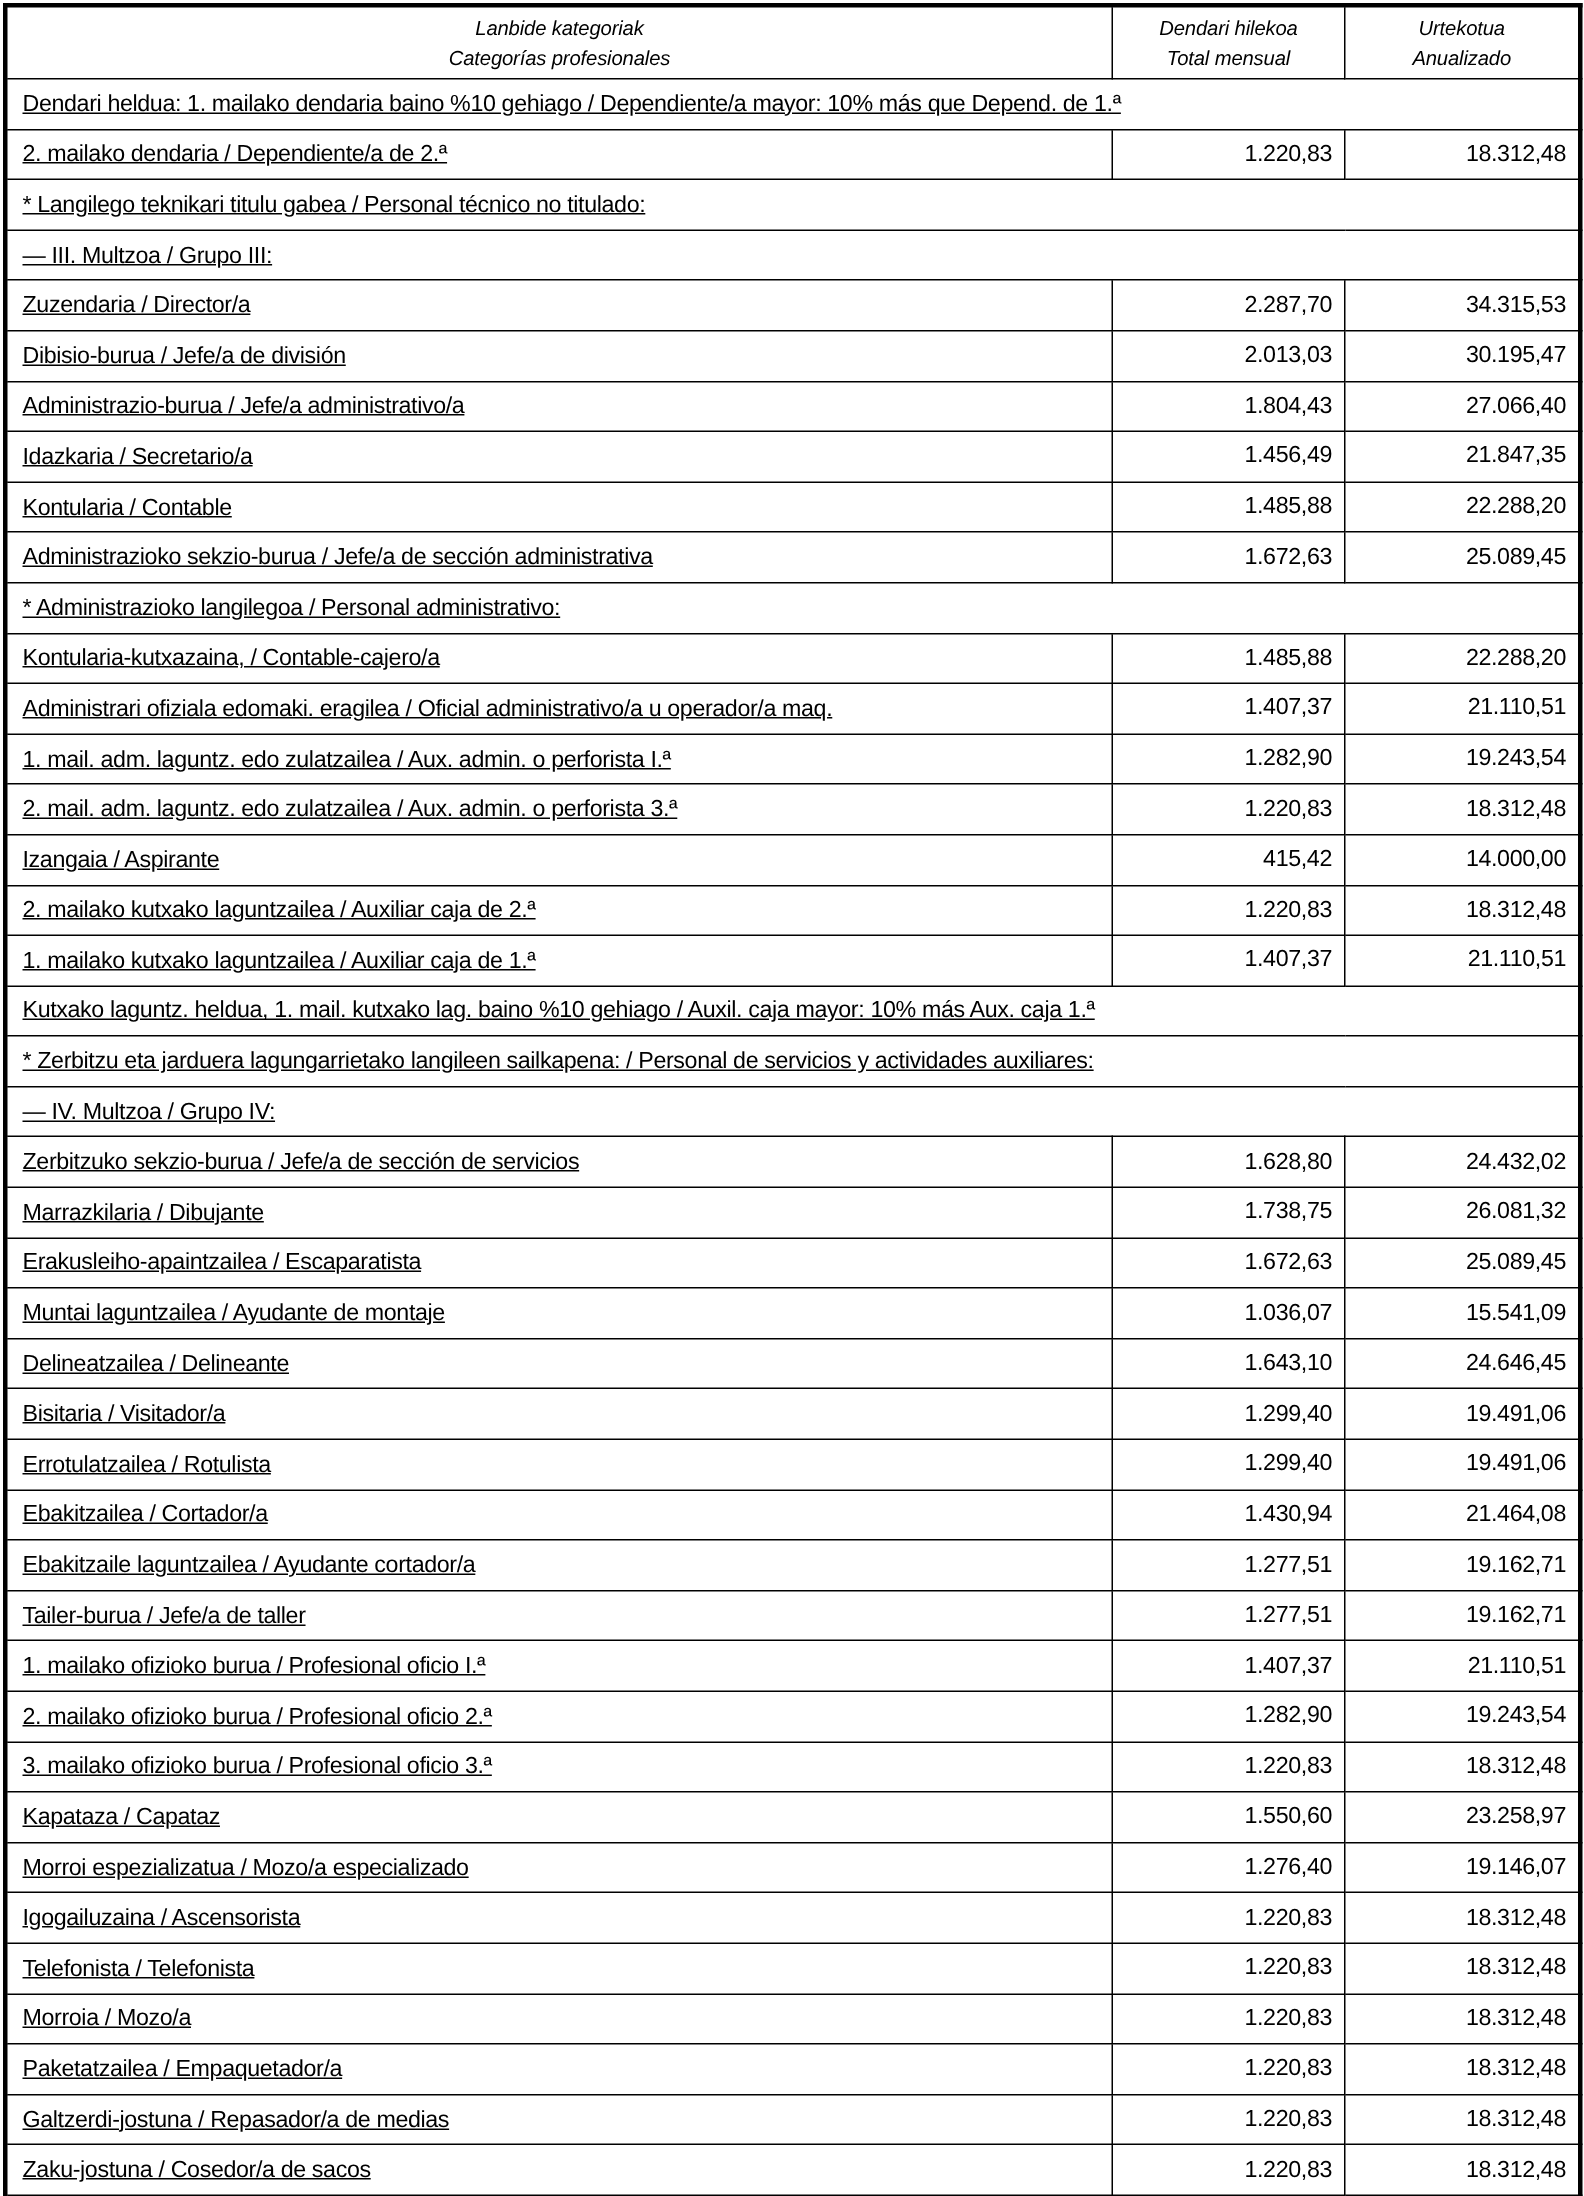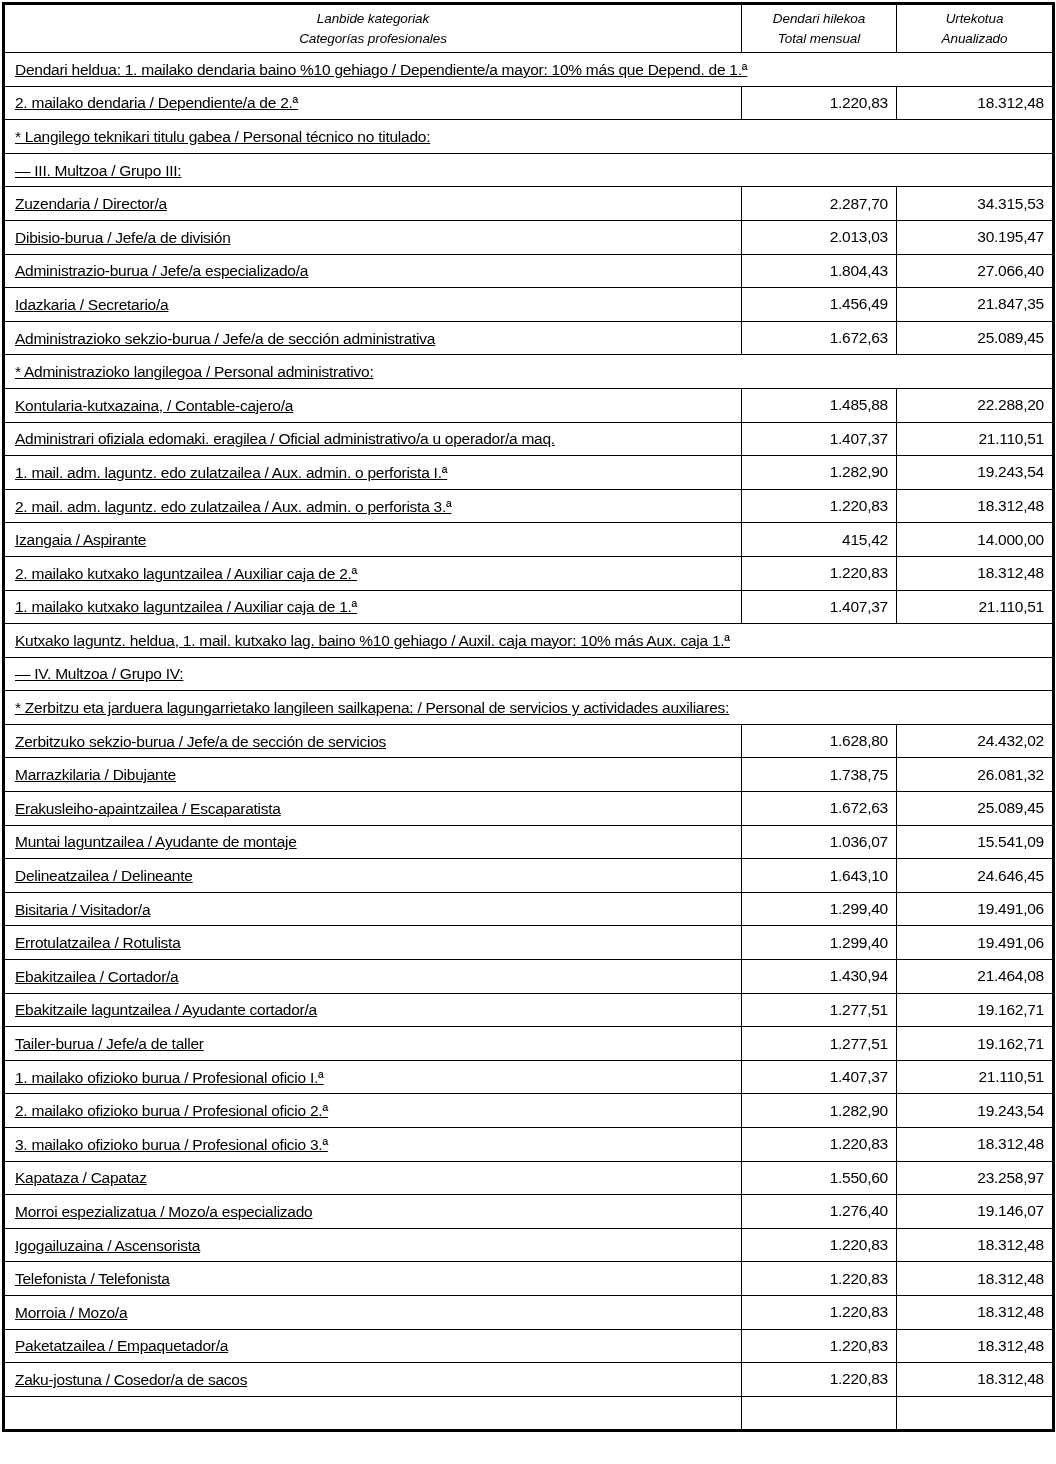--- a/index.html
+++ b/index.html
@@ -106,30 +106,35 @@
           <td class="label-cell">Zuzendaria / Director/a</td>
           <td class="num-cell">2.287,70</td>
           <td class="num-cell">34.315,53</td>
         </tr>
         <tr>
           <td class="label-cell">Dibisio-burua / Jefe/a de división</td>
           <td class="num-cell">2.013,03</td>
           <td class="num-cell">30.195,47</td>
         </tr>
         <tr>
-          <td class="label-cell">Administrazio-burua / Jefe/a especializado/a</td>
+          <td class="label-cell">Administrazio-burua / Jefe/a administrativo/a</td>
           <td class="num-cell">1.804,43</td>
           <td class="num-cell">27.066,40</td>
         </tr>
         <tr>
           <td class="label-cell">Idazkaria / Secretario/a</td>
           <td class="num-cell">1.456,49</td>
           <td class="num-cell">21.847,35</td>
         </tr>
         <tr>
+          <td class="label-cell">Kontularia / Contable</td>
+          <td class="num-cell">1.485,88</td>
+          <td class="num-cell">22.288,20</td>
+        </tr>
+        <tr>
           <td class="label-cell">Administrazioko sekzio-burua / Jefe/a de sección administrativa</td>
           <td class="num-cell">1.672,63</td>
           <td class="num-cell">25.089,45</td>
         </tr>
         <tr>
           <td colspan="3" class="label-cell">* Administrazioko langilegoa / Personal administrativo:</td>
         </tr>
         <tr>
           <td class="label-cell">Kontularia-kutxazaina, / Contable-cajero/a</td>
           <td class="num-cell">1.485,88</td>
@@ -162,24 +167,24 @@
         </tr>
         <tr>
           <td class="label-cell">1. mailako kutxako laguntzailea / Auxiliar caja de 1.ª</td>
           <td class="num-cell">1.407,37</td>
           <td class="num-cell">21.110,51</td>
         </tr>
         <tr>
           <td colspan="3" class="label-cell">Kutxako laguntz. heldua, 1. mail. kutxako lag. baino %10 gehiago / Auxil. caja mayor: 10% más Aux. caja 1.ª</td>
         </tr>
         <tr>
+          <td colspan="3" class="label-cell">* Zerbitzu eta jarduera lagungarrietako langileen sailkapena: / Personal de servicios y actividades auxiliares:</td>
+        </tr>
+        <tr>
           <td colspan="3" class="label-cell">— IV. Multzoa / Grupo IV:</td>
-        </tr>
-        <tr>
-          <td colspan="3" class="label-cell">* Zerbitzu eta jarduera lagungarrietako langileen sailkapena: / Personal de servicios y actividades auxiliares:</td>
         </tr>
         <tr>
           <td class="label-cell">Zerbitzuko sekzio-burua / Jefe/a de sección de servicios</td>
           <td class="num-cell">1.628,80</td>
           <td class="num-cell">24.432,02</td>
         </tr>
         <tr>
           <td class="label-cell">Marrazkilaria / Dibujante</td>
           <td class="num-cell">1.738,75</td>
           <td class="num-cell">26.081,32</td>
@@ -259,20 +264,25 @@
           <td class="num-cell">1.220,83</td>
           <td class="num-cell">18.312,48</td>
         </tr>
         <tr>
           <td class="label-cell">Morroia / Mozo/a</td>
           <td class="num-cell">1.220,83</td>
           <td class="num-cell">18.312,48</td>
         </tr>
         <tr>
           <td class="label-cell">Paketatzailea / Empaquetador/a</td>
+          <td class="num-cell">1.220,83</td>
+          <td class="num-cell">18.312,48</td>
+        </tr>
+        <tr>
+          <td class="label-cell">Galtzerdi-jostuna / Repasador/a de medias</td>
           <td class="num-cell">1.220,83</td>
           <td class="num-cell">18.312,48</td>
         </tr>
         <tr>
           <td class="label-cell">Zaku-jostuna / Cosedor/a de sacos</td>
           <td class="num-cell">1.220,83</td>
           <td class="num-cell">18.312,48</td>
         </tr>
         <tr>
           <td class="label-cell"></td>

